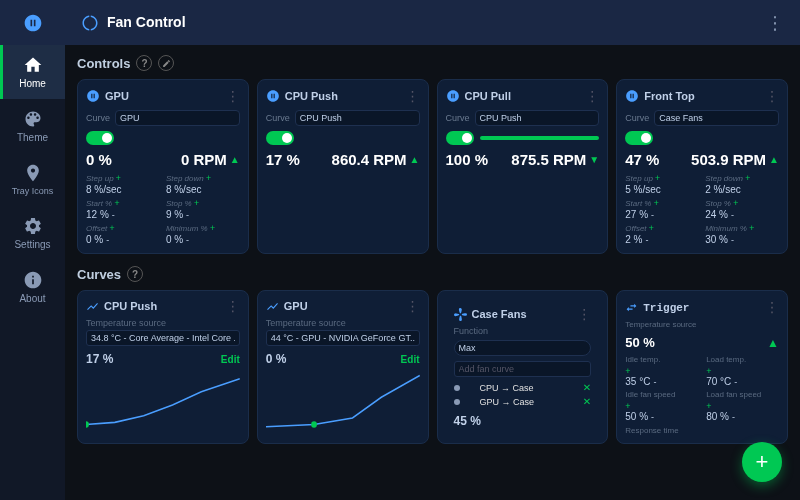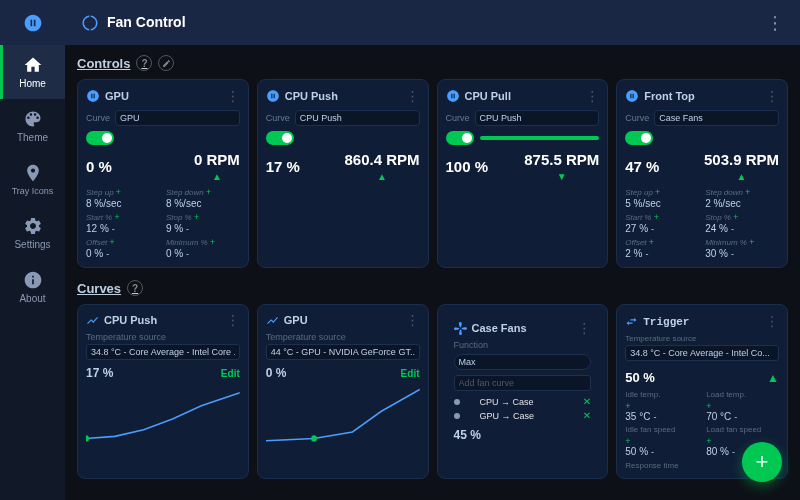--- a/index.html
+++ b/index.html
@@ -101,21 +101,20 @@
     }
 
     .section-header {
       display: flex;
       align-items: center;
       gap: 6px;
       margin-bottom: 8px;
       font-size: 13px;
       font-weight: 600;
       color: #c0cfe0;
-      text-decoration: underline;
     }
     .section-header .help-icon {
       width: 16px; height: 16px;
       border: 1.5px solid #555;
       border-radius: 50%;
       display: flex; align-items: center; justify-content: center;
       font-size: 10px; color: #888; cursor: pointer;
     }
     .section-header .edit-icon {
       width: 16px; height: 16px;
@@ -224,21 +223,20 @@
       font-weight: 700;
       color: #fff;
     }
     .rpm-value {
       font-size: 15px;
       font-weight: 700;
       color: #fff;
       display: flex;
       align-items: center;
       gap: 3px;
-      flex-direction: column;
     }
     .chevron-up { color: #00c853; font-size: 10px; }
     .chevron-dn { color: #00c853; font-size: 10px; }
 
     .stats-grid {
       display: grid;
       grid-template-columns: 1fr 1fr;
       gap: 3px 6px;
     }
     .stat-item {
@@ -857,23 +855,20 @@
           <div class="trigger-title">
             <svg width="13" height="13" viewBox="0 0 24 24" fill="#4a9eff">
                 <path d="M6.99 11L3 15l3.99 4v-3H14v-2H6.99v-3zM21 9l-3.99-4v3H10v2h7.01v3L21 9z"></path>
               </svg>
             <span>Trigger</span>
           </div>
           <span class="card-more">⋮</span>
         </div>
         <div style="padding:0 0 4px">
           <div class="trigger-temp-label">Temperature source</div>
-          <select class="trigger-temp-select">
-            <option>34.8 °C - Core Average - Intel Co...</option>
-          </select>
         </div>
         <div class="trigger-pct">
           <span>50 %</span>
           <span style="color:#00c853;font-size:12px">▲</span>
         </div>
         <div class="trigger-stats">
           <div>
             <div class="t-stat-label">
               <span>Idle temp.</span>
               <span class="plus-icon">+</span>

